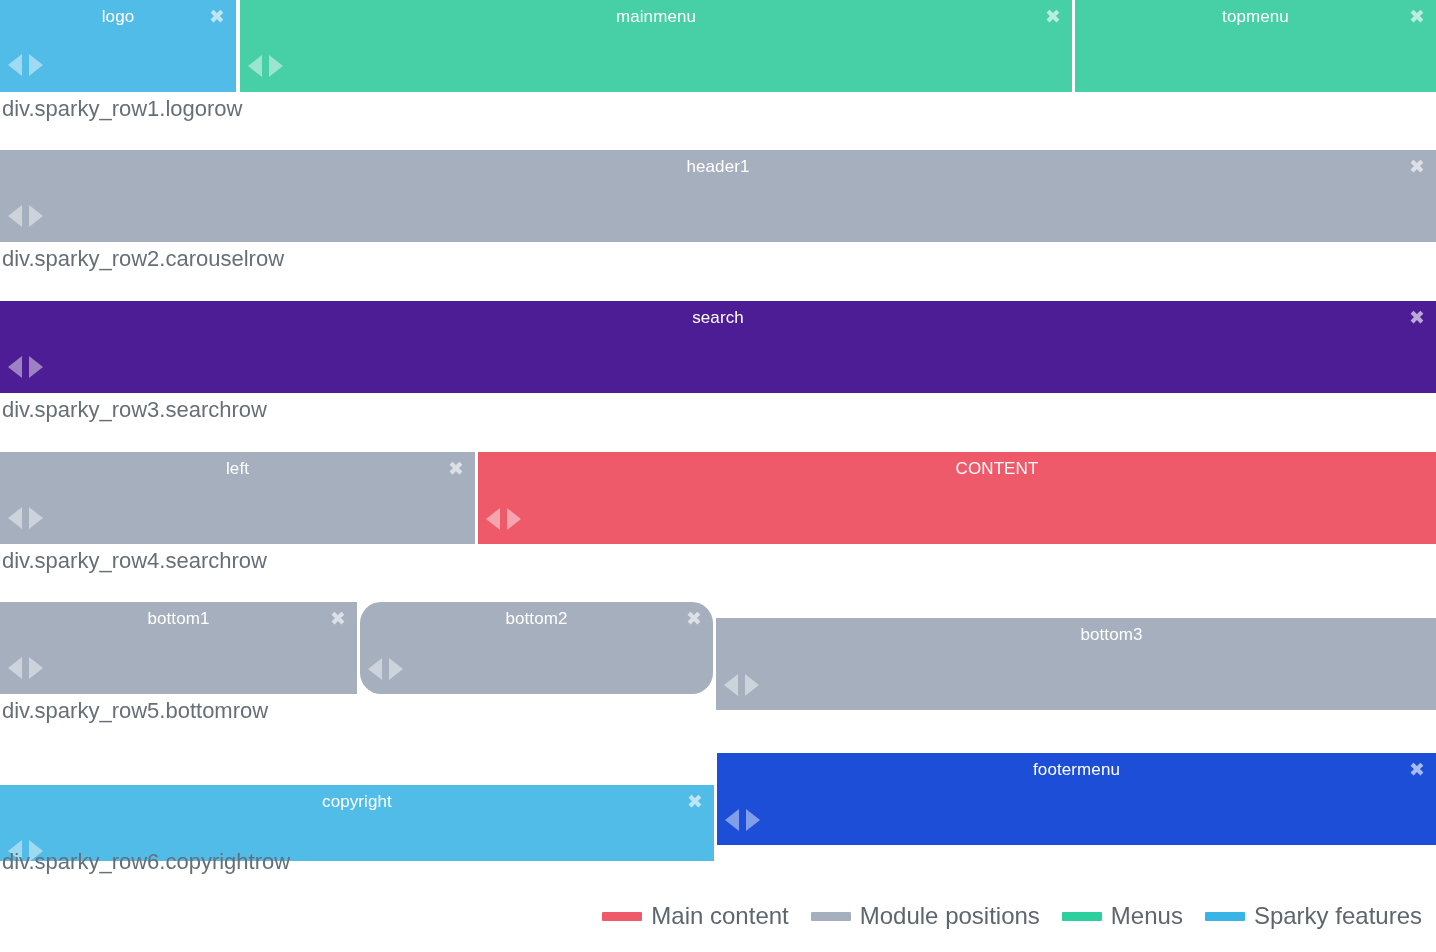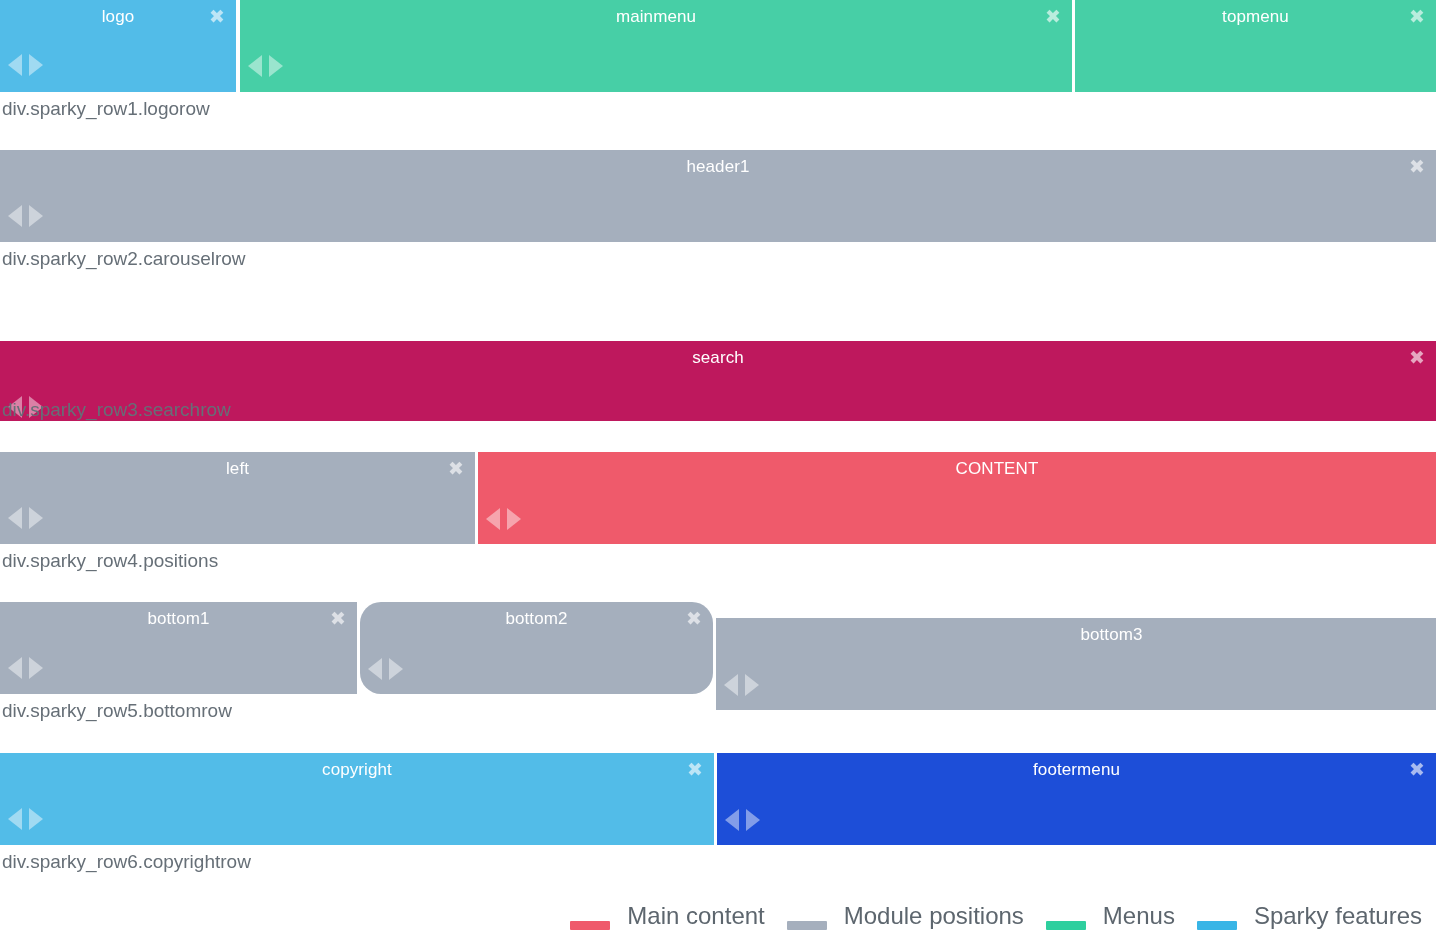--- a/index.html
+++ b/index.html
@@ -87,43 +87,43 @@
     border-top: 11px solid transparent;
     border-bottom: 11px solid transparent;
     border-left: 14px solid rgba(255,255,255,0.45);
   }
 
   
   .row-caption {
     position: absolute;
     left: 2px;
     color: #666f77;
-    font-size: 19px;
+    font-size: 22px;
     line-height: 22px;
     white-space: nowrap;
   }
 
   
   #legend {
     position: absolute;
     left: 0;
     top: 893px;
     width: 1436px;
     height: 46px;
     display: flex;
     align-items: center;
     justify-content: flex-end;
     padding-right: 14px;
     box-sizing: border-box;
     gap: 22px;
   }
   .legend-item {
     display: flex;
-    align-items: flex-end;
-    gap: 17px;
+    align-items: center;
+    gap: 9px;
   }
   .legend-swatch {
     width: 40px;
     height: 9px;
     border-radius: 1px;
     flex: none;
   }
   .legend-label {
     color: #5d666e;
     font-size: 24px;
@@ -176,21 +176,21 @@
           <span class="arrow arrow-left"></span>
           <span class="arrow arrow-right"></span>
         </span>
       </div>
     </div>
     <div class="row-caption" style="top:98px;">div.sparky_row2.carouselrow</div>
   </div>
 
   <div class="row-group" style="top:301px;">
     <div class="row-blocks" style="height:92px;">
-      <div class="block" style="left:0px;width:1436px;height:80px;background:#be185d;margin-top:40px;">
+      <div class="block" style="left:0px;width:1436px;height:92px;background:#4c1d95;">
         <span class="block-title">search</span>
         <span class="close-icon">✖</span>
         <span class="arrows" style="top:55px;">
           <span class="arrow arrow-left"></span>
           <span class="arrow arrow-right"></span>
         </span>
       </div>
     </div>
     <div class="row-caption" style="top:98px;">div.sparky_row3.searchrow</div>
   </div>
@@ -210,21 +210,21 @@
       <div class="block" style="left:478px;width:1038px;height:92px;background:#ef5a6b;">
         <span class="block-title">CONTENT</span>
         <span class="close-icon">✖</span>
         <span class="arrows" style="top:56px;left:8px;">
           <span class="arrow arrow-left"></span>
           <span class="arrow arrow-right"></span>
         </span>
       </div>
 
     </div>
-    <div class="row-caption" style="top:98px;">div.sparky_row4.positions</div>
+    <div class="row-caption" style="top:98px;">div.sparky_row4.searchrow</div>
   </div>
 
   <div class="row-group" style="top:602px;">
     <div class="row-blocks" style="height:92px;padding-left:32px;">
 
       <div class="block" style="left:0px;width:357px;height:92px;background:#a5afbd;">
         <span class="block-title">bottom1</span>
         <span class="close-icon">✖</span>
         <span class="arrows" style="top:55px;">
           <span class="arrow arrow-left"></span>
@@ -250,21 +250,21 @@
         </span>
       </div>
 
     </div>
     <div class="row-caption" style="top:98px;">div.sparky_row5.bottomrow</div>
   </div>
 
   <div class="row-group" style="top:753px;">
     <div class="row-blocks" style="height:92px;">
 
-      <div class="block" style="left:0px;width:714px;height:92px;background:#52bce8;">
+      <div class="block" style="left:0px;width:714px;height:76px;background:#52bce8;margin-top:32px;">
         <span class="block-title">copyright</span>
         <span class="close-icon">✖</span>
         <span class="arrows" style="top:55px;">
           <span class="arrow arrow-left"></span>
           <span class="arrow arrow-right"></span>
         </span>
       </div>
 
       <div class="block" style="left:717px;width:719px;height:92px;background:#1d4ed8;">
         <span class="block-title">footermenu</span>

